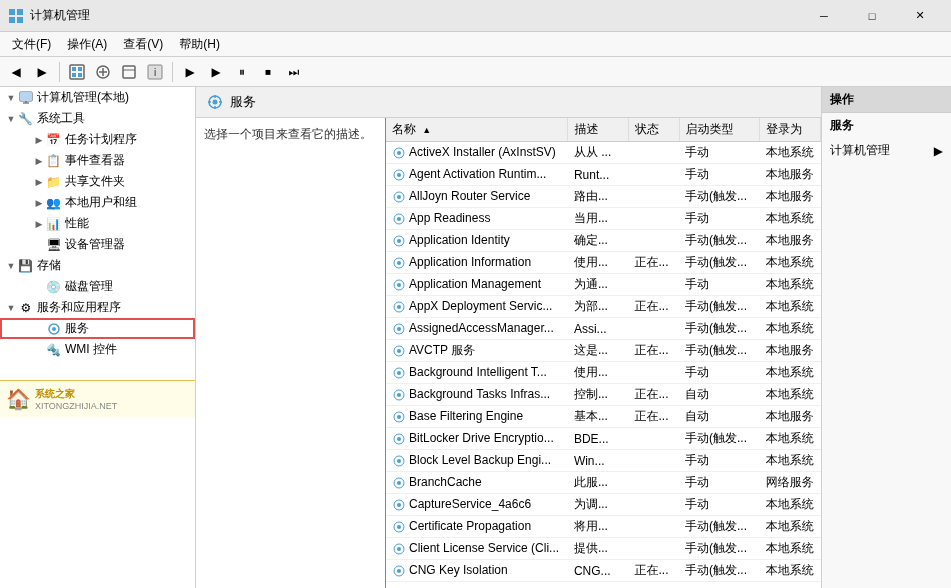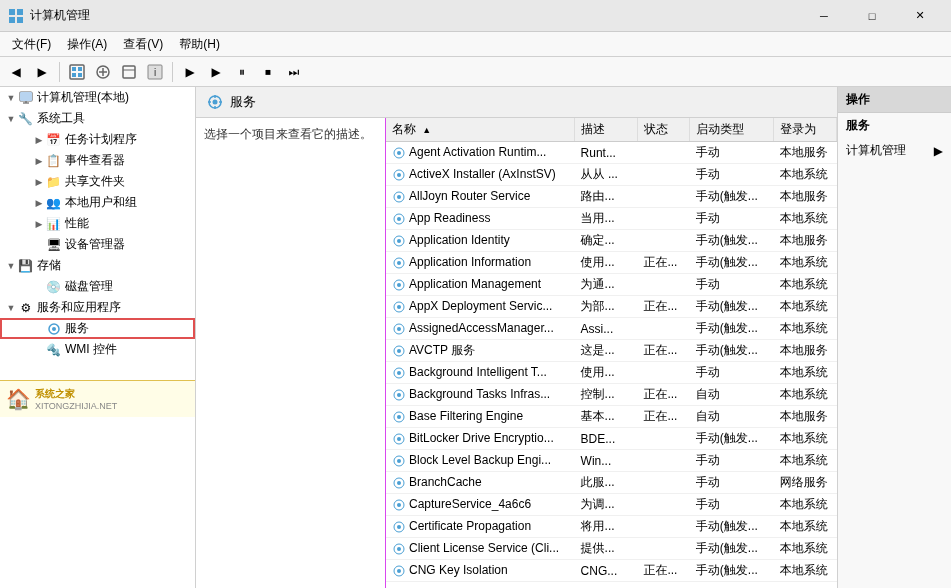--- a/index.html
+++ b/index.html
@@ -212,21 +212,21 @@
       padding: 2px 6px;
       border-bottom: 1px solid #f0f0f0;
       white-space: nowrap;
       overflow: hidden;
       max-width: 0;
     }
     .sort-arrow { font-size: 9px; margin-left: 3px; }
 
     
     .right-panel {
-      width: 114px;
+      width: 130px;
       background: #f8f8f8;
       border-left: 1px solid #d0d0d0;
       flex-shrink: 0;
     }
     .right-panel-header {
       background: #d8d8d8;
       padding: 4px 8px;
       font-weight: bold;
       font-size: 12px;
       border-bottom: 1px solid #ccc;
@@ -432,35 +432,35 @@
               <th style="min-width:50px">状态</th>
               <th style="min-width:80px">启动类型</th>
               <th style="min-width:60px">登录为</th>
             </tr>
           </thead>
           <tbody id="services-body">
           <tr>
                 <td style="max-width: 180px; overflow: hidden; text-overflow: ellipsis;"><span><svg width="14" height="14" viewBox="0 0 14 14" style="vertical-align:middle;margin-right:3px">
                       <circle cx="7" cy="7" r="5" fill="none" stroke="#4a9fd4" stroke-width="1"></circle>
                       <circle cx="7" cy="7" r="2" fill="#4a9fd4"></circle>
+                    </svg></span><span>ActiveX Installer (AxInstSV)</span></td>
+                <td style="max-width: 60px; overflow: hidden; text-overflow: ellipsis;">从从 ...</td>
+                <td></td>
+                <td>手动</td>
+                <td>本地系统</td>
+              </tr>
+              <tr>
+                <td style="max-width: 180px; overflow: hidden; text-overflow: ellipsis;"><span><svg width="14" height="14" viewBox="0 0 14 14" style="vertical-align:middle;margin-right:3px">
+                      <circle cx="7" cy="7" r="5" fill="none" stroke="#4a9fd4" stroke-width="1"></circle>
+                      <circle cx="7" cy="7" r="2" fill="#4a9fd4"></circle>
                     </svg></span><span>Agent Activation Runtim...</span></td>
                 <td style="max-width: 60px; overflow: hidden; text-overflow: ellipsis;">Runt...</td>
                 <td></td>
                 <td>手动</td>
                 <td>本地服务</td>
-              </tr>
-              <tr>
-                <td style="max-width: 180px; overflow: hidden; text-overflow: ellipsis;"><span><svg width="14" height="14" viewBox="0 0 14 14" style="vertical-align:middle;margin-right:3px">
-                      <circle cx="7" cy="7" r="5" fill="none" stroke="#4a9fd4" stroke-width="1"></circle>
-                      <circle cx="7" cy="7" r="2" fill="#4a9fd4"></circle>
-                    </svg></span><span>ActiveX Installer (AxInstSV)</span></td>
-                <td style="max-width: 60px; overflow: hidden; text-overflow: ellipsis;">从从 ...</td>
-                <td></td>
-                <td>手动</td>
-                <td>本地系统</td>
               </tr>
               <tr>
                 <td style="max-width: 180px; overflow: hidden; text-overflow: ellipsis;"><span><svg width="14" height="14" viewBox="0 0 14 14" style="vertical-align:middle;margin-right:3px">
                       <circle cx="7" cy="7" r="5" fill="none" stroke="#4a9fd4" stroke-width="1"></circle>
                       <circle cx="7" cy="7" r="2" fill="#4a9fd4"></circle>
                     </svg></span><span>AllJoyn Router Service</span></td>
                 <td style="max-width: 60px; overflow: hidden; text-overflow: ellipsis;">路由...</td>
                 <td></td>
                 <td>手动(触发...</td>
                 <td>本地服务</td>

